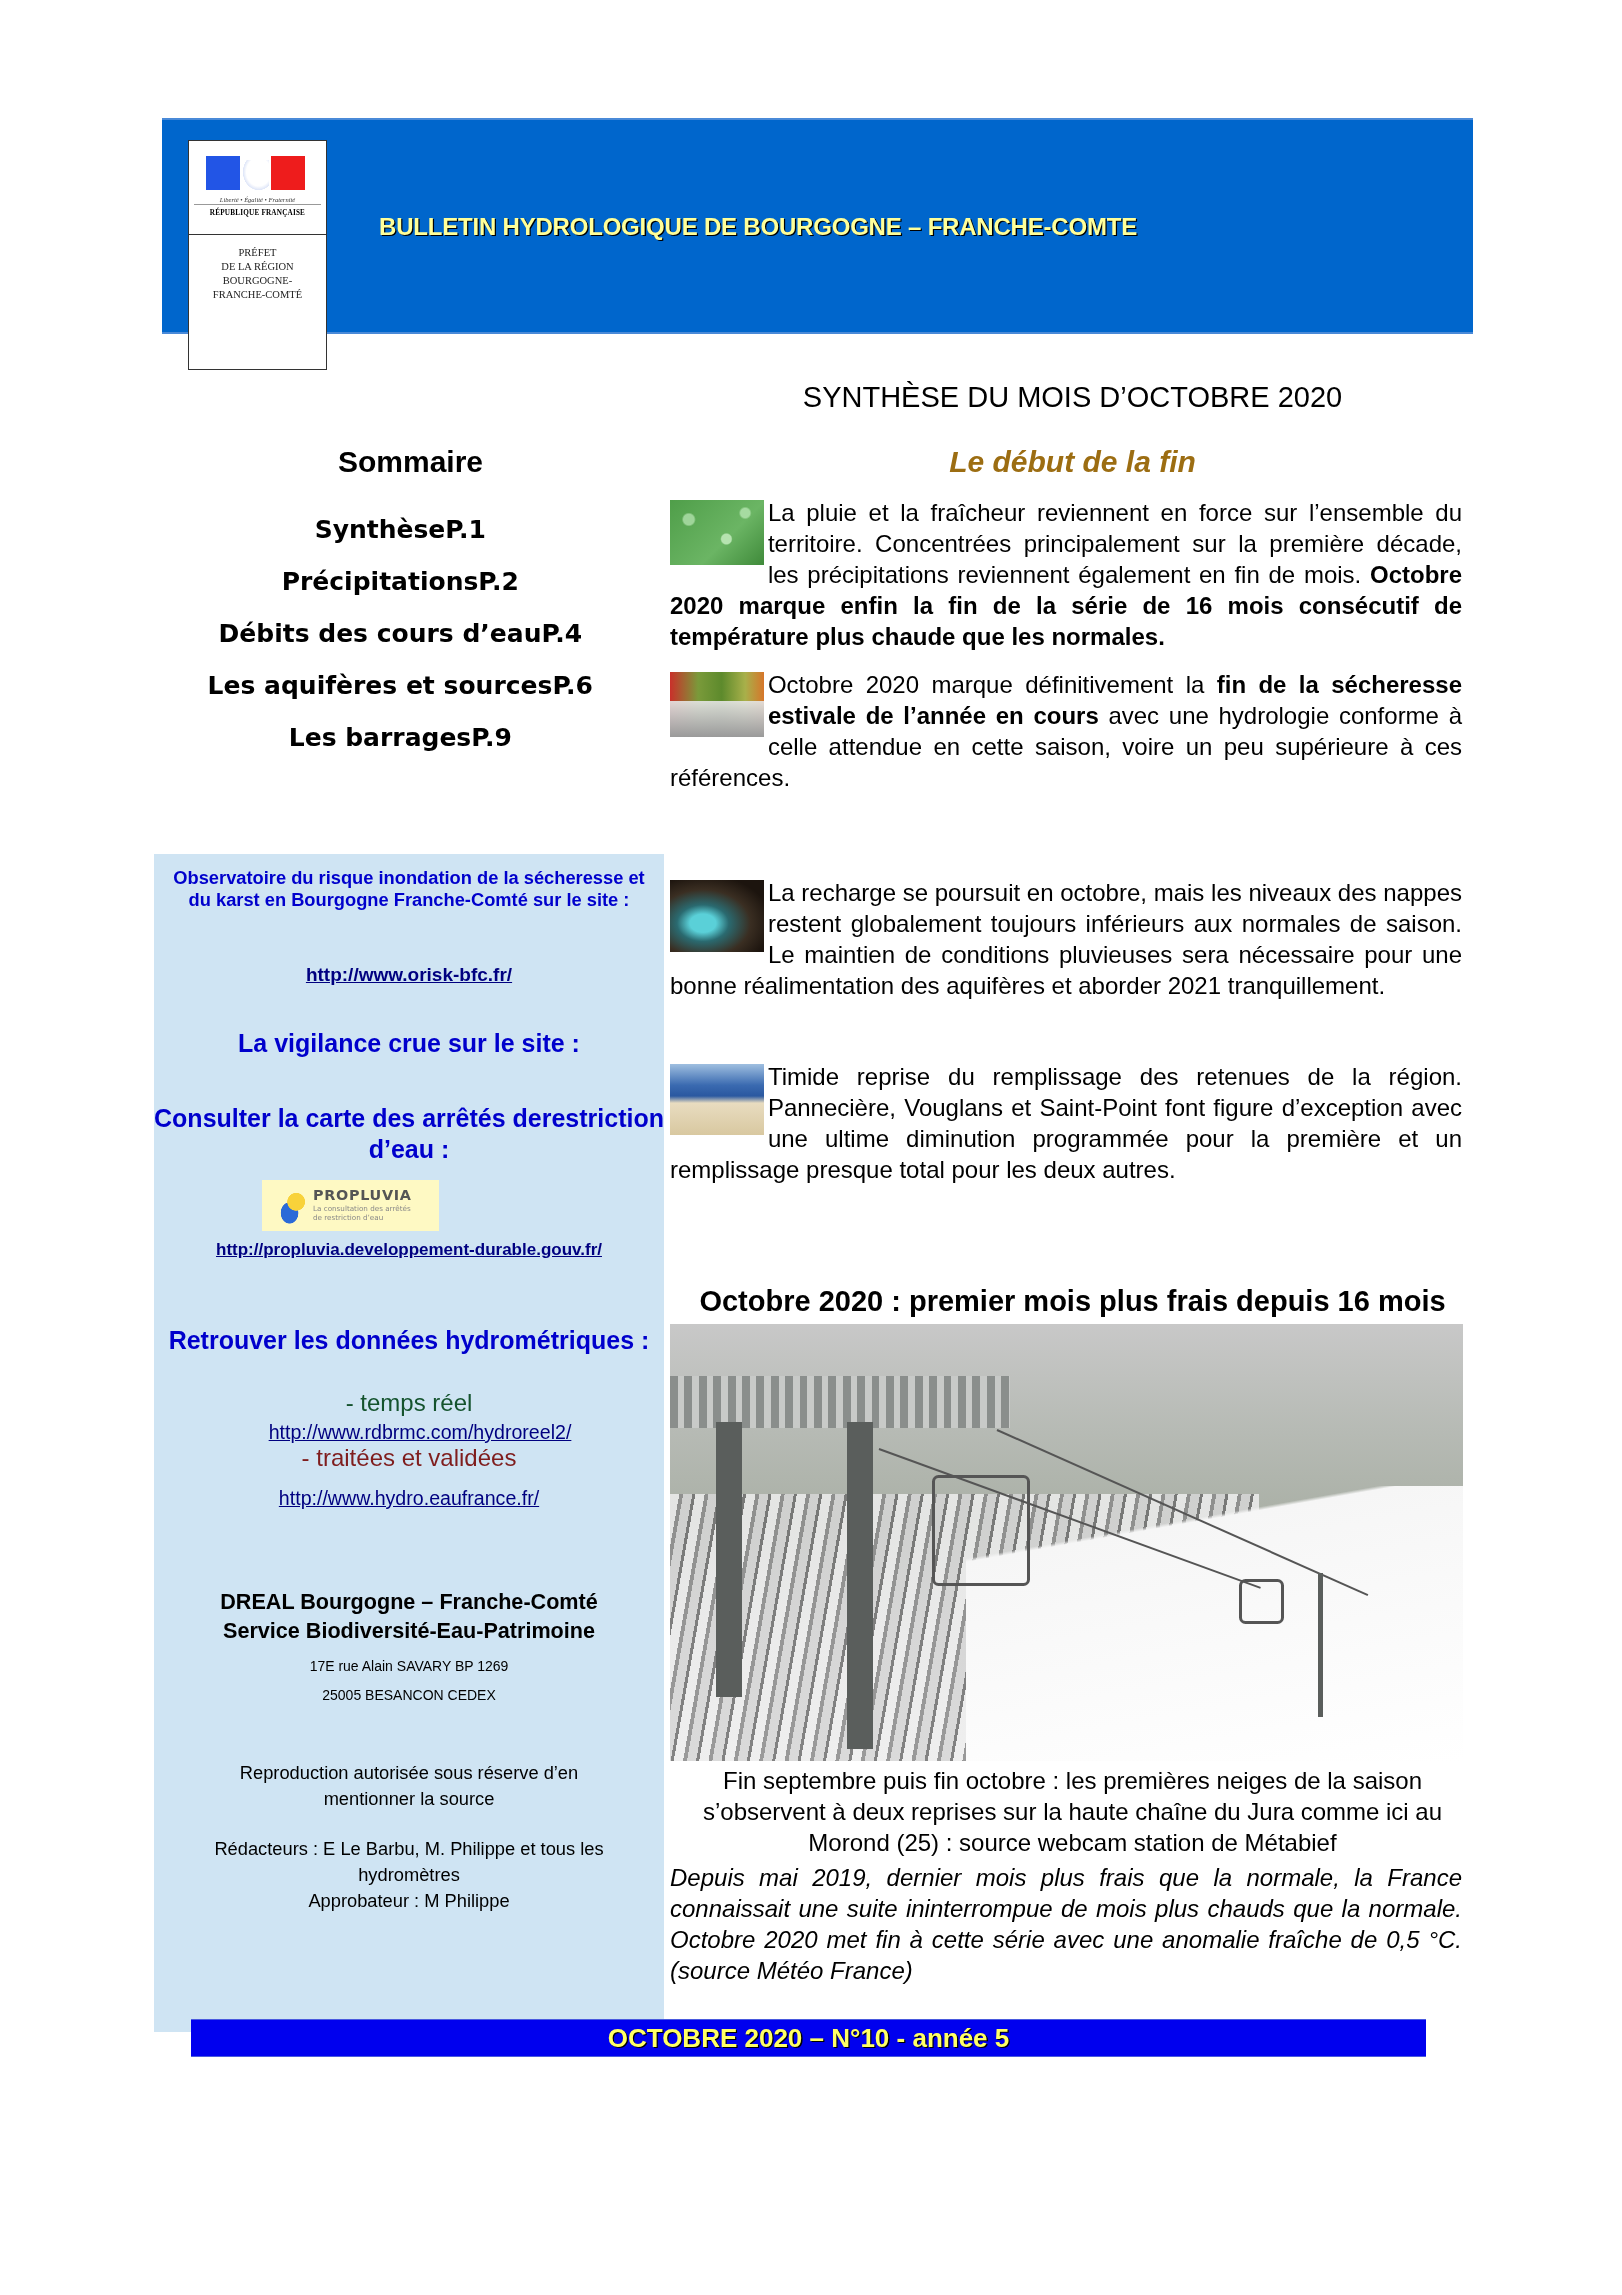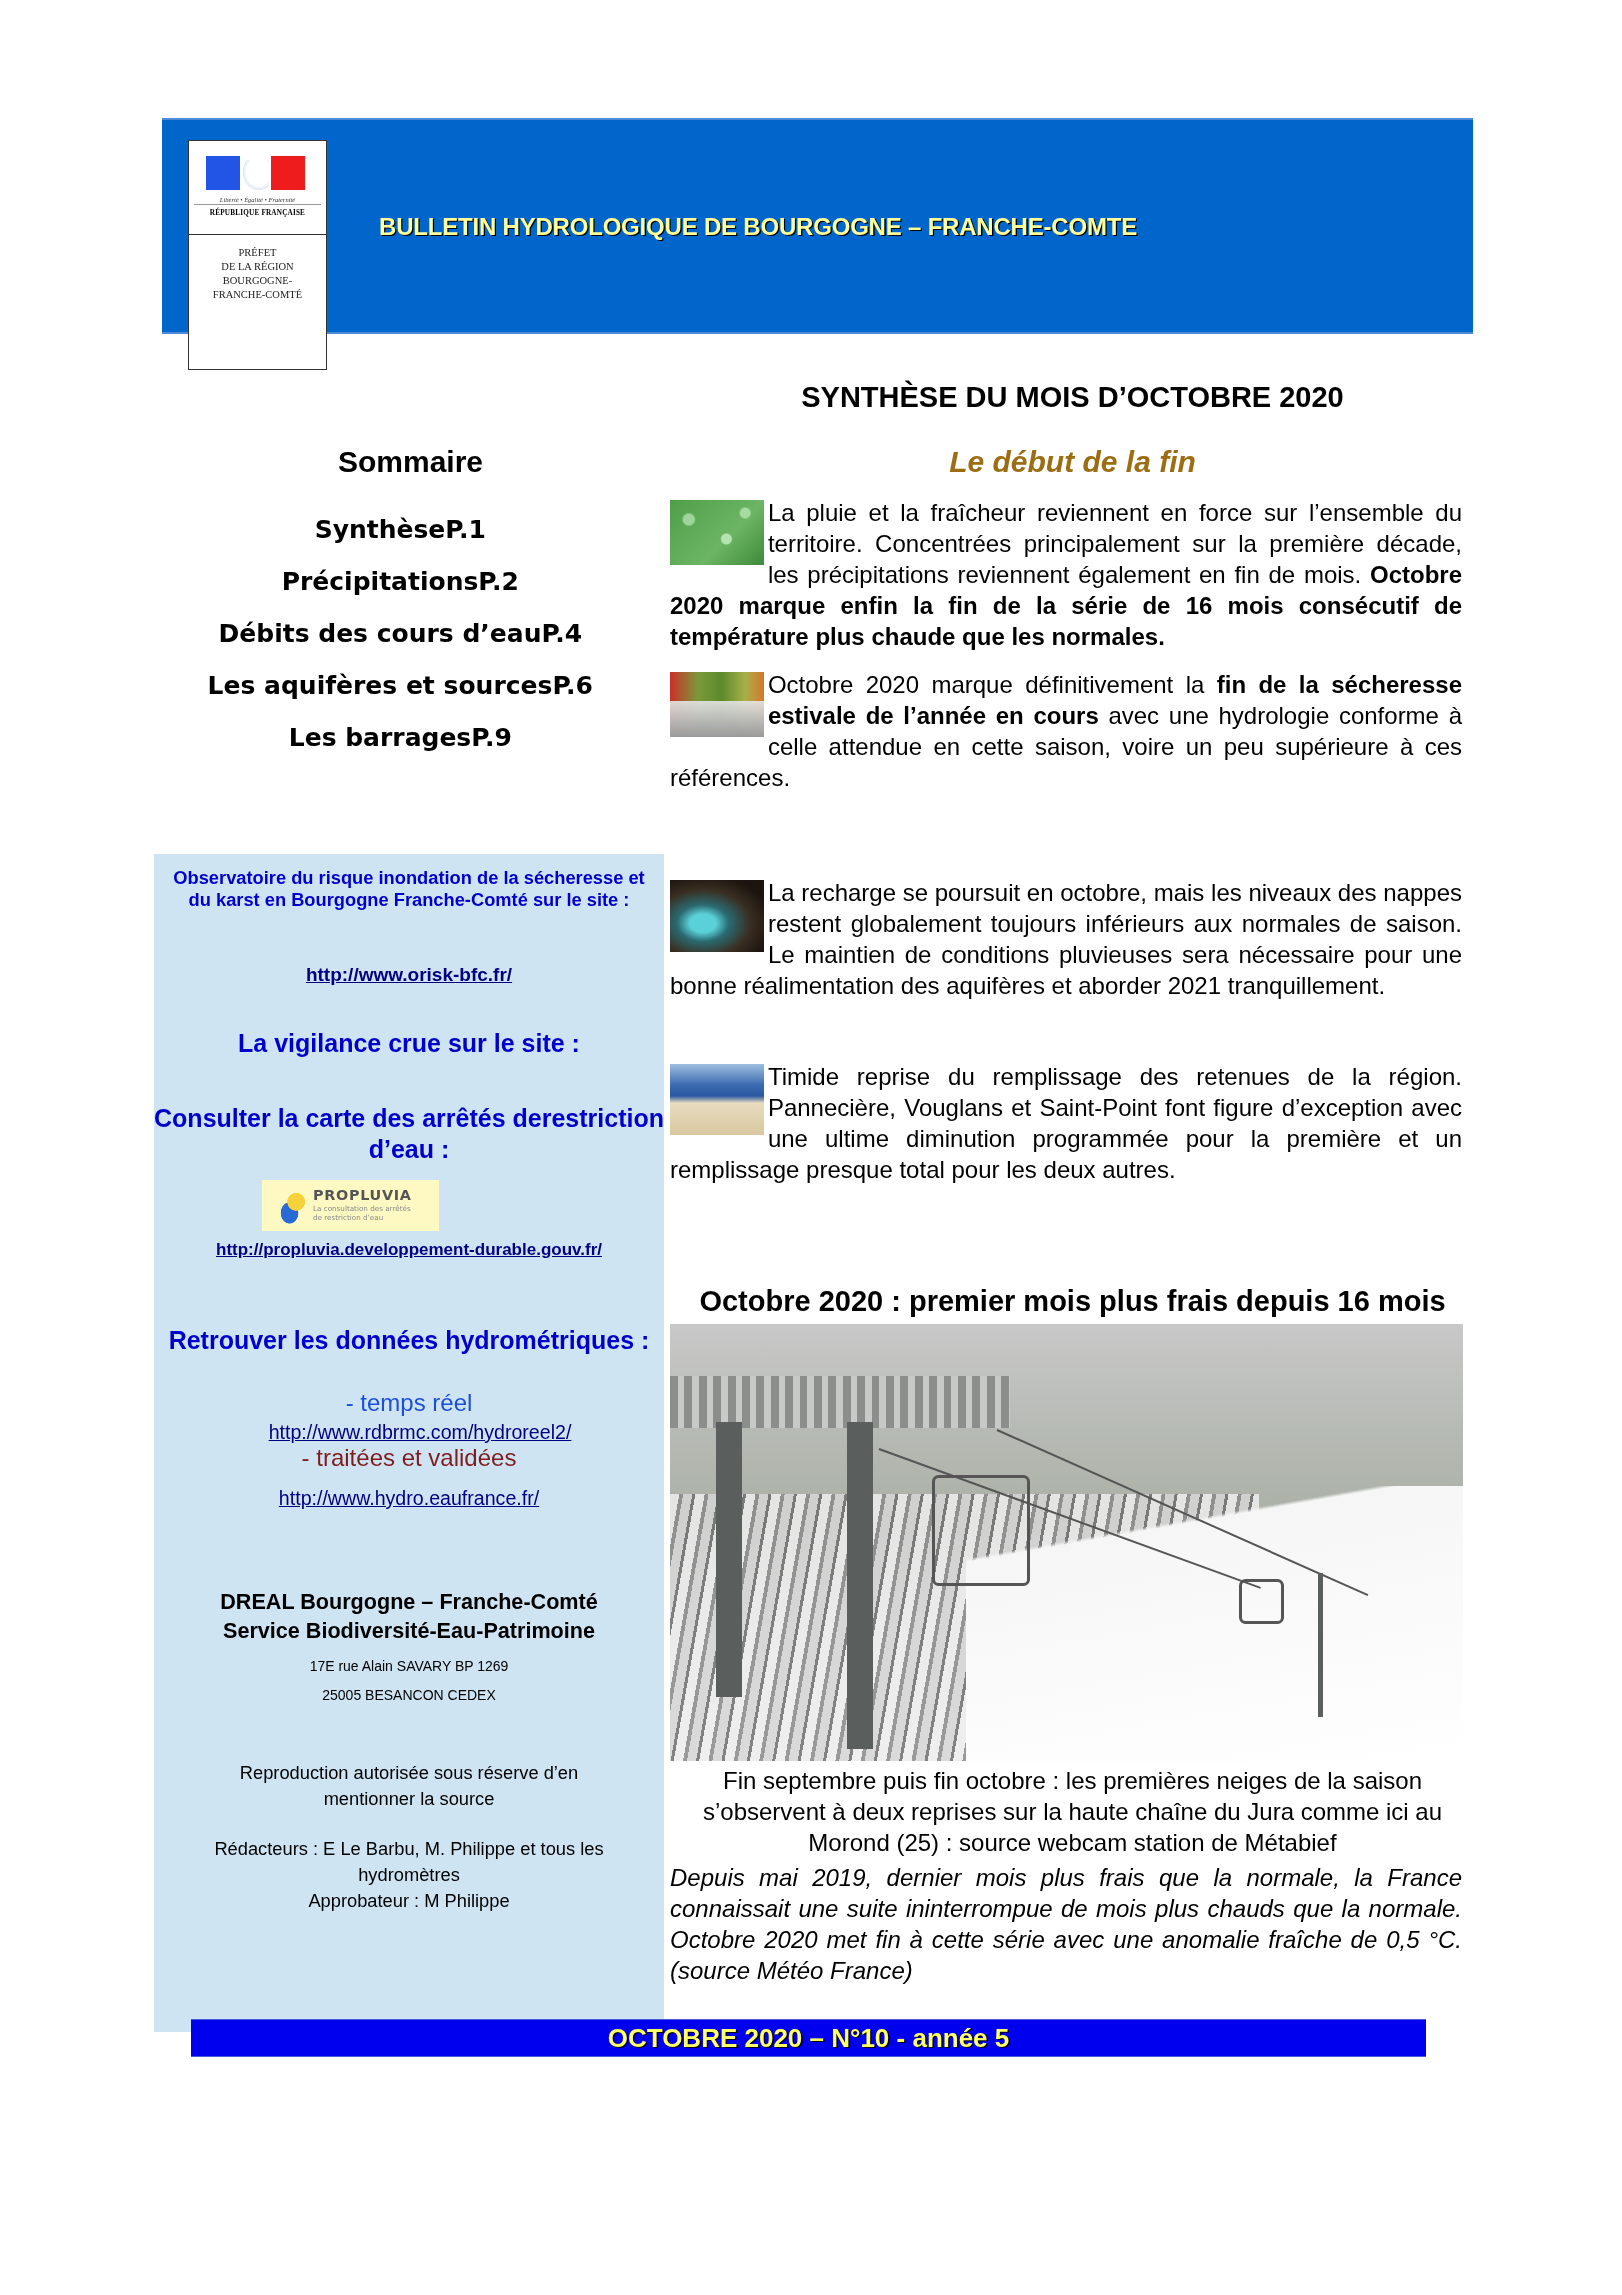--- a/index.html
+++ b/index.html
@@ -31,21 +31,21 @@
   
   .sommaire-title { position: absolute; left: 162px; width: 497px; top: 445px; text-align: center;
                     font-size: 30px; font-weight: bold; font-family: "Liberation Sans", sans-serif; }
   .toc { position: absolute; left: 177px; top: 503px; width: 452px; }
   .toc-row { display: flex; justify-content: center; height: 52px; align-items: center;
              font-family: "DejaVu Sans", sans-serif; font-weight: bold; font-size: 25px; }
   .toc-row .pg { width: 46px; text-align: left; }
 
   
   .synth-title { position: absolute; left: 667px; width: 811px; top: 381px; text-align: center;
-                 font-size: 29px; font-weight: bold; }
+                 font-size: 29px; font-weight: normal; }
   .subtitle { position: absolute; left: 667px; width: 811px; top: 445px; text-align: center;
               font-size: 30px; font-weight: bold; font-style: italic; color: #9c6d12; }
   .para { position: absolute; left: 670px; width: 792px; font-size: 24px; line-height: 31px;
           text-align: justify; }
   .para .thumb { float: left; width: 94px; height: 65px; margin: 2.6px 3.9px 0 0; }
   .thumb-rain { background: radial-gradient(circle at 20% 30%, #9fd59a 6%, transparent 8%),
                             radial-gradient(circle at 60% 60%, #b6e3b0 7%, transparent 9%),
                             radial-gradient(circle at 80% 20%, #a6dba1 5%, transparent 7%),
                             linear-gradient(135deg, #4f9e49, #6bb564 60%, #3f8a3a); }
   .thumb-autumn { background: linear-gradient(90deg, #c9302a 0%, #7a9a3a 30%, #5d8a2c 55%, #a8b04a 80%, #d6762a 100%);
@@ -68,21 +68,21 @@
                background: #fef9c3; }
   .pp-sun { position: absolute; left: 15.7px; top: 6.5px; width: 33px; height: 37px;
             background: radial-gradient(circle at 55% 40%, #f8d23a 30%, transparent 32%),
                         radial-gradient(ellipse at 35% 70%, #2a6ad8 28%, transparent 30%); }
   .pp-name { position: absolute; left: 51px; top: 6.5px; font-size: 14.4px; font-weight: bold; color: #555;
              letter-spacing: 0.7px; font-family: "DejaVu Sans", sans-serif; }
   .pp-sub { position: absolute; left: 51px; top: 25px; font-size: 7.2px; line-height: 8.5px; color: #888;
             text-align: left; font-family: "DejaVu Sans", sans-serif; }
   .ib-prop { top: 386px; font-size: 17px; }
   .ib-retro { top: 471px; font-size: 25px; font-weight: bold; line-height: 31px; }
-  .ib-tr { top: 535px; font-size: 24px; color: #1d4ed8; }
+  .ib-tr { top: 535px; font-size: 24px; color: #14532d; }
   .ib-rdb { top: 567px; font-size: 19.6px; margin-left: 22px; }
   .ib-tv { top: 590px; font-size: 24px; color: #7f1d1d; }
   .ib-hydro { top: 633px; font-size: 19.6px; }
   .ib-dreal { top: 733px; font-size: 21.6px; font-weight: bold; color: #000; line-height: 29px; }
   .ib-addr { top: 798px; font-size: 14px; color: #000; line-height: 29px; }
   .ib-repro { top: 906px; font-size: 18.3px; color: #000; line-height: 25.5px; }
   .ib-red { top: 982px; font-size: 18.3px; color: #000; line-height: 26px; padding: 0 6.5px; }
 
   
   .photo-title { position: absolute; left: 667px; width: 811px; top: 1285px; text-align: center;

